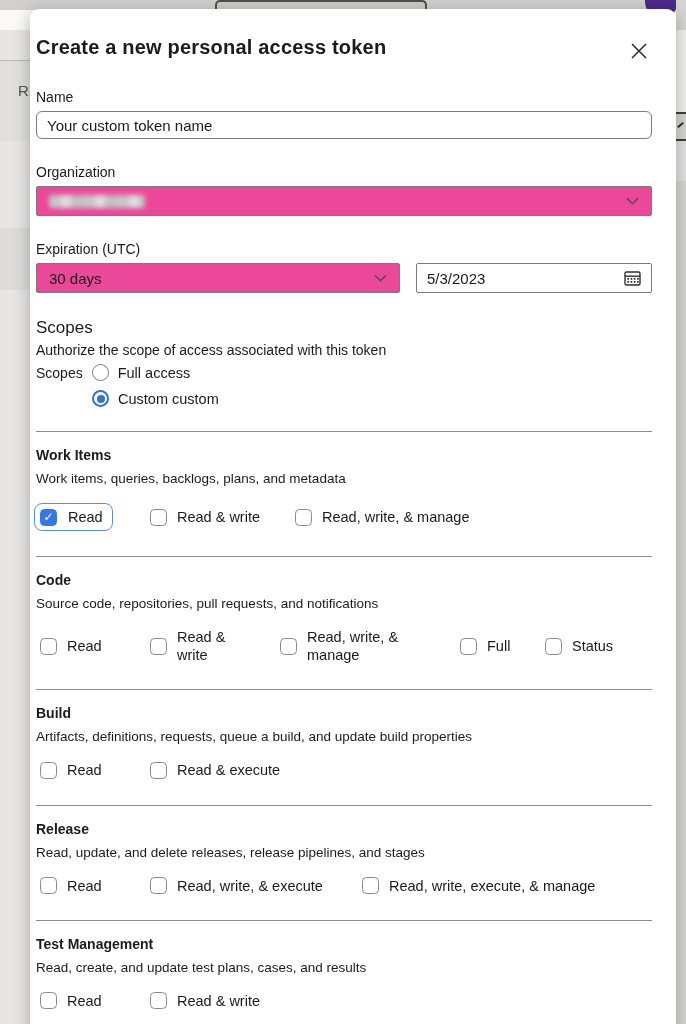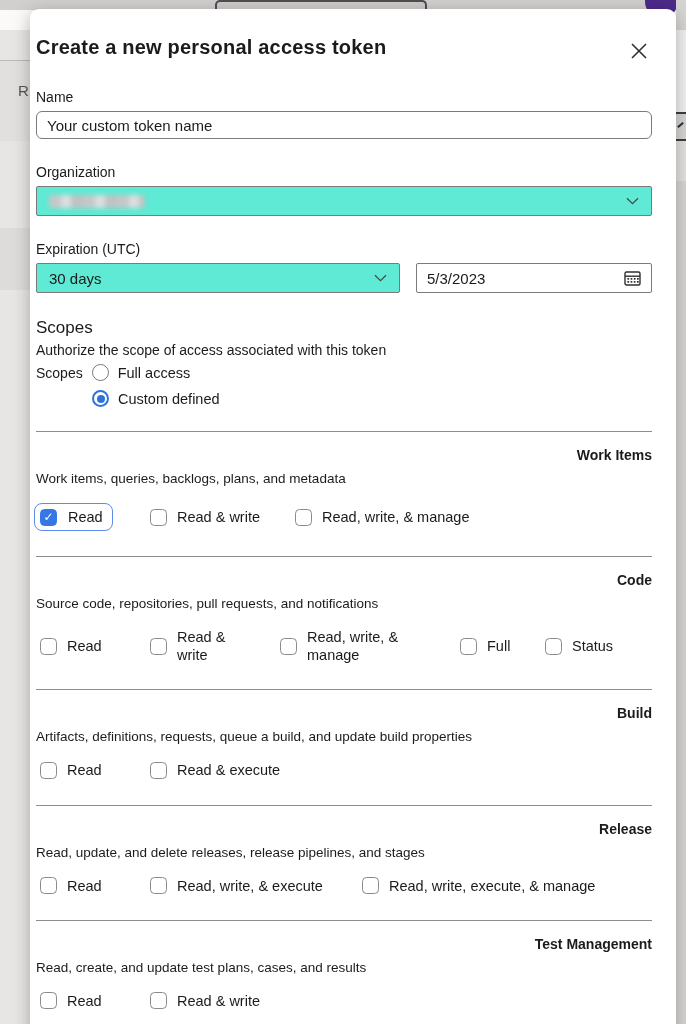--- a/index.html
+++ b/index.html
@@ -36,21 +36,21 @@
   .dialog-head { display:flex; justify-content:space-between; align-items:flex-start; }
   .dlg-title { font-size:20px; font-weight:700; letter-spacing:.2px; }
   .close-btn { background:none; border:none; cursor:pointer; padding:2px; margin-top:2px; }
 
   .field-label { font-size:14px; margin-top:25px; margin-bottom:6px; color:#1b1b1b; }
   .text-input {
     width:100%; height:28px; border:1px solid #7d7b79; border-radius:6px;
     font-family:inherit; font-size:15px; color:#1b1b1b; padding:0 10px; background:#fff;
   }
   .selectbox {
-    height:30px; border:1px solid #7d7b79; border-radius:2px; background:#5eead4;
+    height:30px; border:1px solid #7d7b79; border-radius:2px; background:#ec4899;
     display:flex; align-items:center; justify-content:space-between; padding:0 12px; cursor:pointer;text-align:center;
   }
   .selectbox .sel-text { font-size:15px; }
   .blur-blob {
     width:96px; height:13px; border-radius:3px;
     background:repeating-linear-gradient(90deg,#c7c7c7 0 12px,#dedede 12px 22px,#c2c2c2 22px 34px);
     filter:blur(2.5px);
   }
   .exp-row { display:flex; gap:16px; }
   .exp-row .selectbox { width:364px; flex:none; }
@@ -66,21 +66,21 @@
   .radio-row.second { margin-left:56px; margin-top:9px; }
   .radio-caption { font-size:14px; }
   .radio { width:17px; height:17px; border:1.5px solid #777; border-radius:50%; background:#fff; flex:none; position:relative; cursor:pointer; }
   .radio[data-checked="true"] { border:2px solid #2e72dc; }
   .radio[data-checked="true"]::after { content:""; position:absolute; inset:2.5px; border-radius:50%; background:#2e72dc; }
   .radio-label { font-size:14.5px; }
 
   .divider { border:none; border-top:1px solid #8f8d8c; margin:24px 0 0 0; }
 
   .section { margin-top:15px; }
-  .sec-title { font-size:14px; font-weight:700;text-align:right; }
+  .sec-title { font-size:14px; font-weight:700; }
   .sec-desc { font-size:13.5px; margin-top:8px; }
   .opt-row { display:flex; align-items:center; margin:17px 0 25px 4px; }
   .opt { display:flex; align-items:center; gap:10px; cursor:pointer; }
   .opt-label { font-size:14.5px; line-height:1.25; }
   .cb { width:17px; height:17px; border:1.5px solid #8a8a8a; border-radius:4.5px; background:#fff; flex:none;
         display:flex; align-items:center; justify-content:center; cursor:pointer; }
   .cb[data-checked="true"] { background:#3578e5; border-color:#3578e5; }
   .cb[data-checked="true"]::after { content:"✓"; color:#fff; font-size:12px; font-weight:700; line-height:1; }
   .focus-wrap { display:inline-flex; align-items:center; gap:11px; border:1.5px solid #5b8def;
         border-radius:8px; padding:4px 9px 4px 5px; margin-left:-6px; background:#fff; }
@@ -173,21 +173,21 @@
   <div class="scopes-h">Scopes</div>
   <div class="scopes-sub">Authorize the scope of access associated with this token</div>
 
   <div class="radio-row">
     <span class="radio-caption">Scopes</span>
     <span class="radio" data-checked="false"></span>
     <span class="radio-label">Full access</span>
   </div>
   <div class="radio-row second">
     <span class="radio" data-checked="true"></span>
-    <span class="radio-label">Custom defined</span>
+    <span class="radio-label">Custom custom</span>
   </div>
 
   <hr class="divider">
 
   
   <div class="section">
     <div class="sec-title">Work Items</div>
     <div class="sec-desc">Work items, queries, backlogs, plans, and metadata</div>
     <div class="opt-row">
       <div class="c110">

